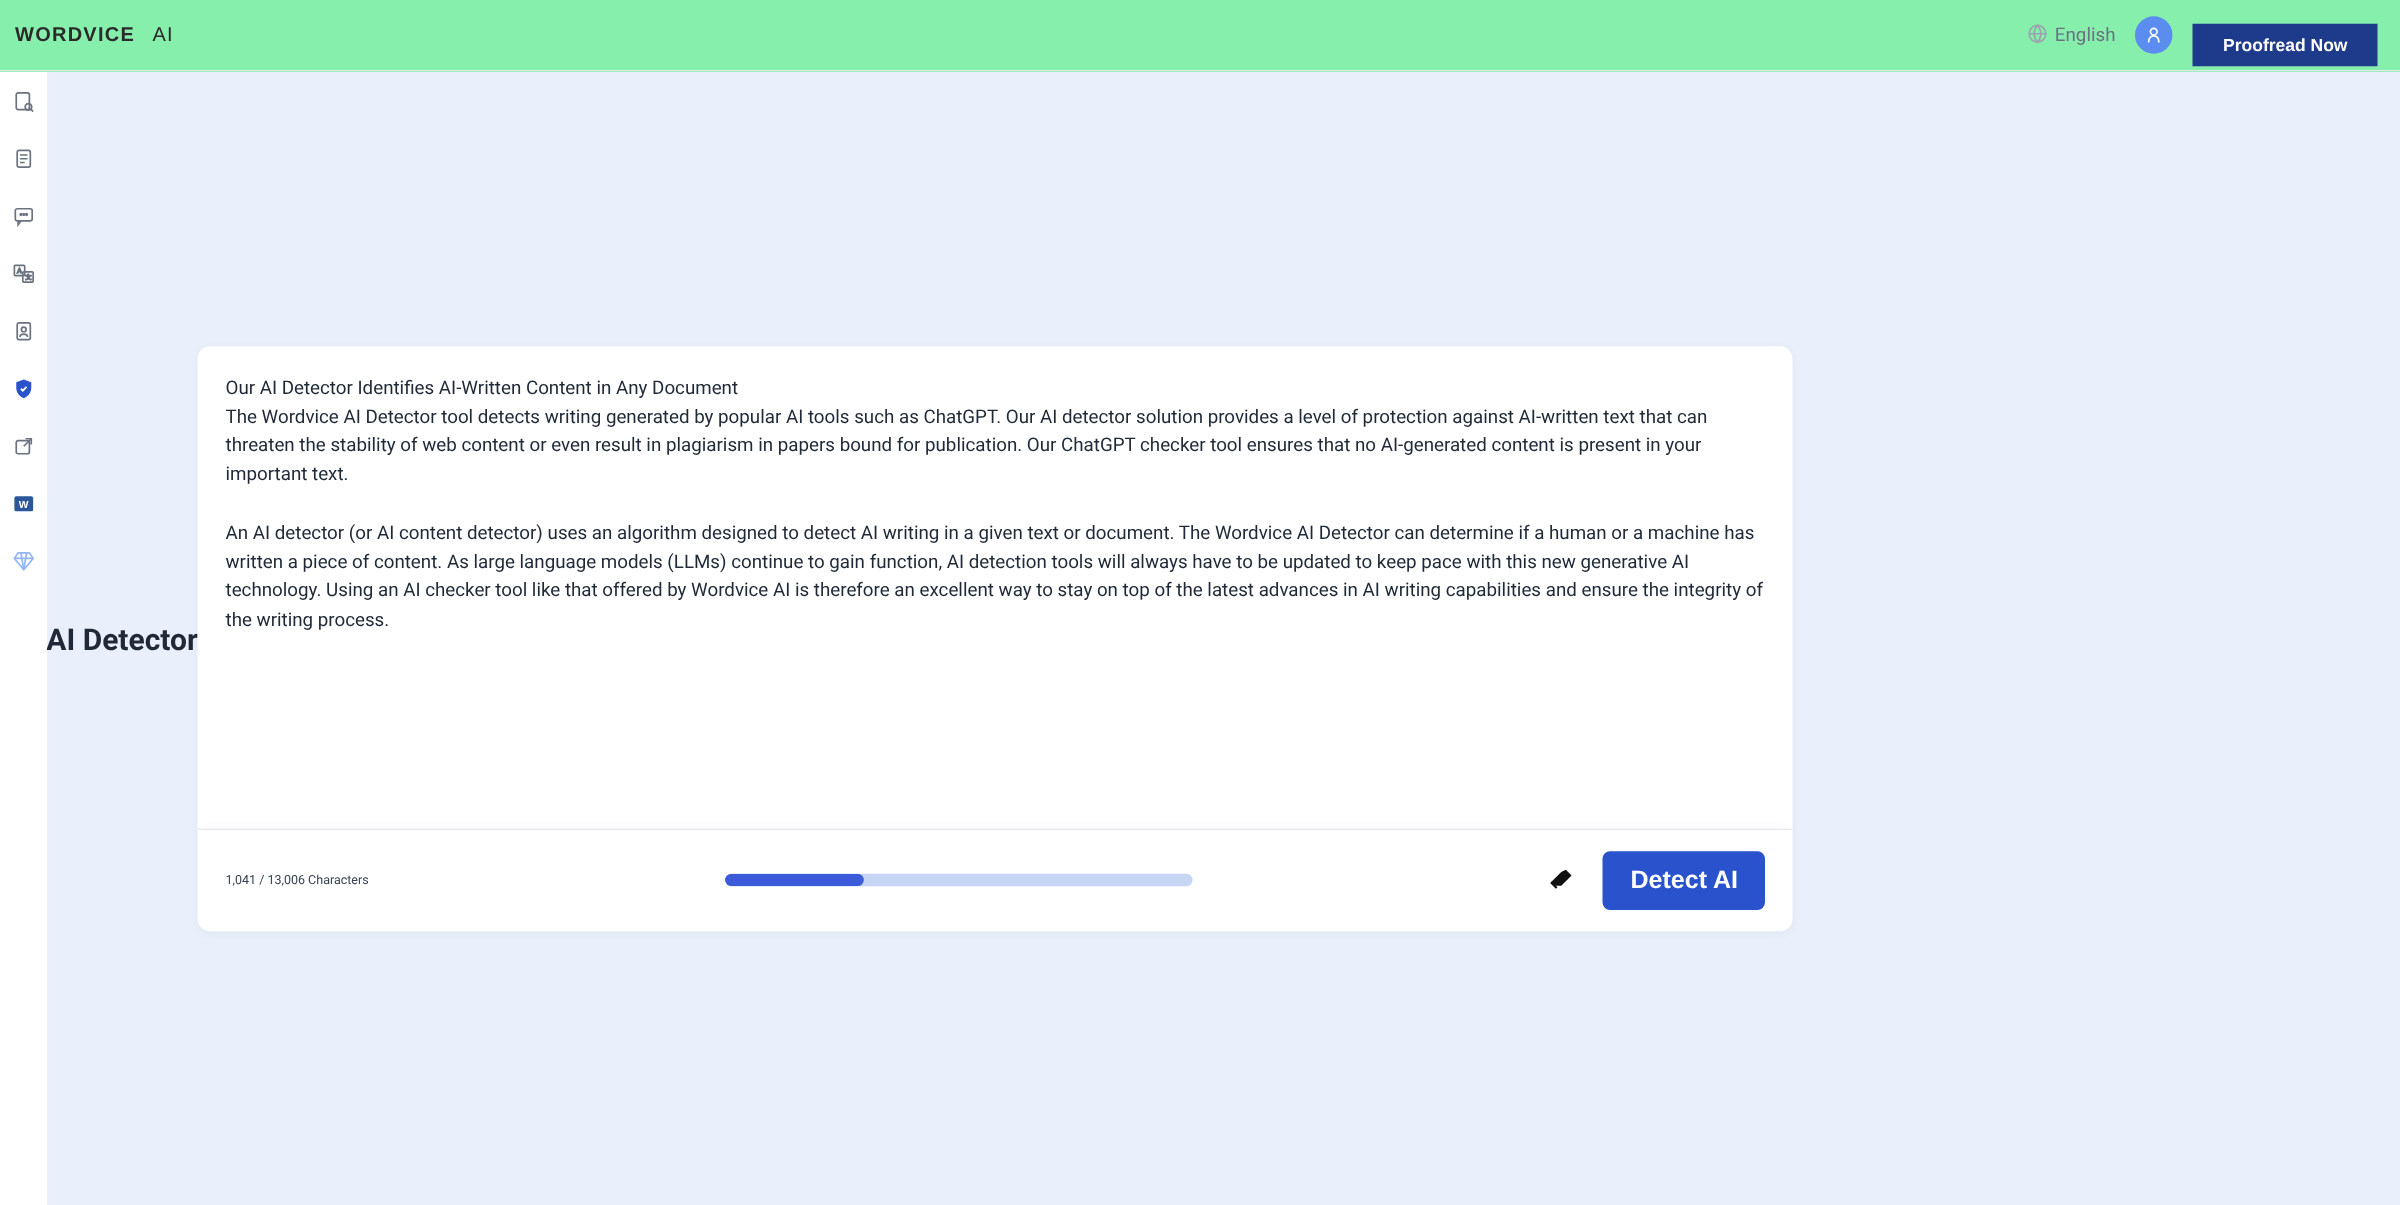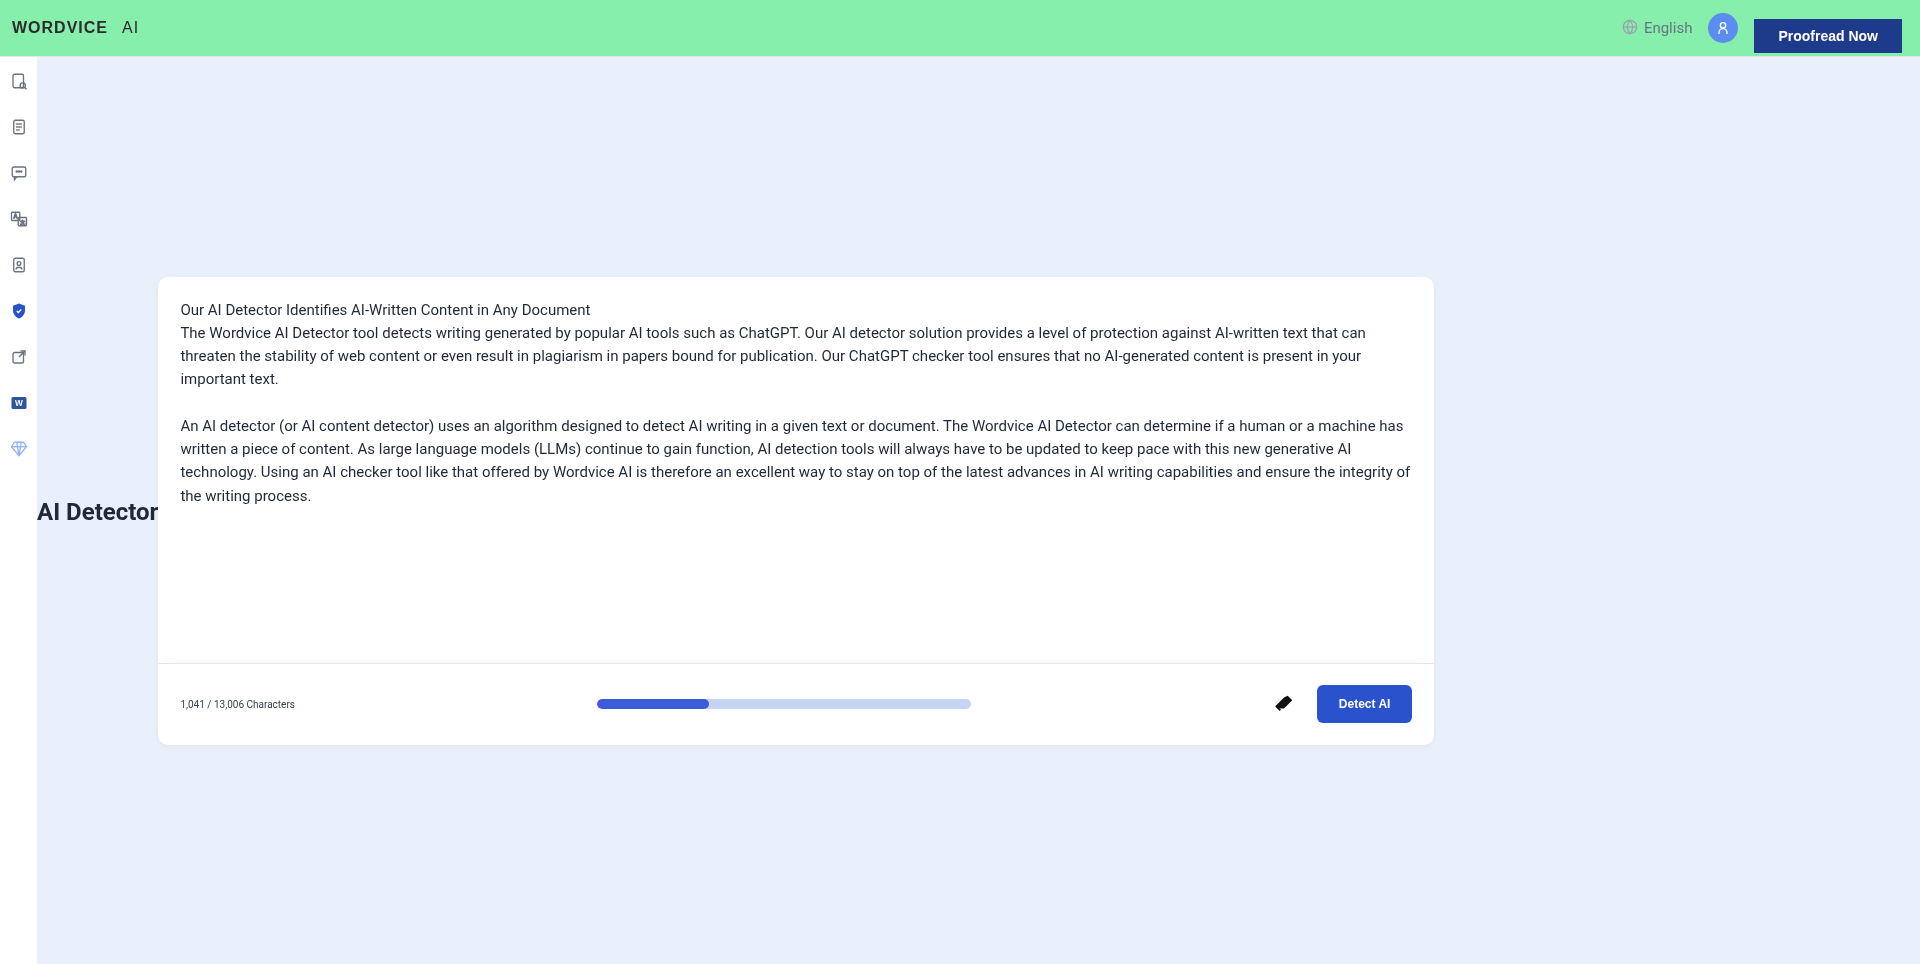--- a/index.html
+++ b/index.html
@@ -21,21 +21,21 @@
 .editor { flex:1; padding:22px 22px; font-size:15px; line-height:1.55; color:#1f2937; overflow:auto; outline:none; }
 .editor p { margin-bottom:0; }
 .status-bar { height:82px; border-top:1px solid #e5e7eb; display:flex; align-items:center; justify-content:space-between; padding:0 22px; box-shadow:0 -6px 10px -6px rgba(0,0,0,0.05); }
 .char-count { color:#374151; font-size:10px;text-align:center; }
 .result-block { display:flex; flex-direction:column; align-items:center; gap:10px; }
 .result-text { font-size:21px; font-weight:700; color:#111827; }
 .progress { width:374px; height:10px; background:#c7d5f5; border-radius:999px; overflow:hidden; }
 .progress-fill { height:100%; background:#3b5bdb; border-radius:999px; }
 .actions { display:flex; align-items:center; gap:22px; }
 .erase-btn { cursor:pointer; display:flex; align-items:center; justify-content:center; }
-.detect-btn { background:#2952cc; color:#fff; border:none; border-radius:6px; padding:12px 22px; font-size:12px; font-weight:600; cursor:pointer; }
+.detect-btn { background:#2952cc; color:#fff; border:none; border-radius:6px; padding:12px 22px; font-size:20px; font-weight:600; cursor:pointer; }
 </style>
 </head>
 <body>
 
 <div class="header">
   <div class="logo">
     <svg width="160" height="18" viewBox="0 0 160 18">
         <text x="0" y="14" font-family="Arial,sans-serif" font-size="16" font-weight="600" fill="#2b2b2b" letter-spacing="1">WORDVICE</text>
         <text x="110" y="14" font-family="Arial,sans-serif" font-size="16" font-weight="300" fill="#2b2b2b" letter-spacing="1">AI</text>
       </svg>

